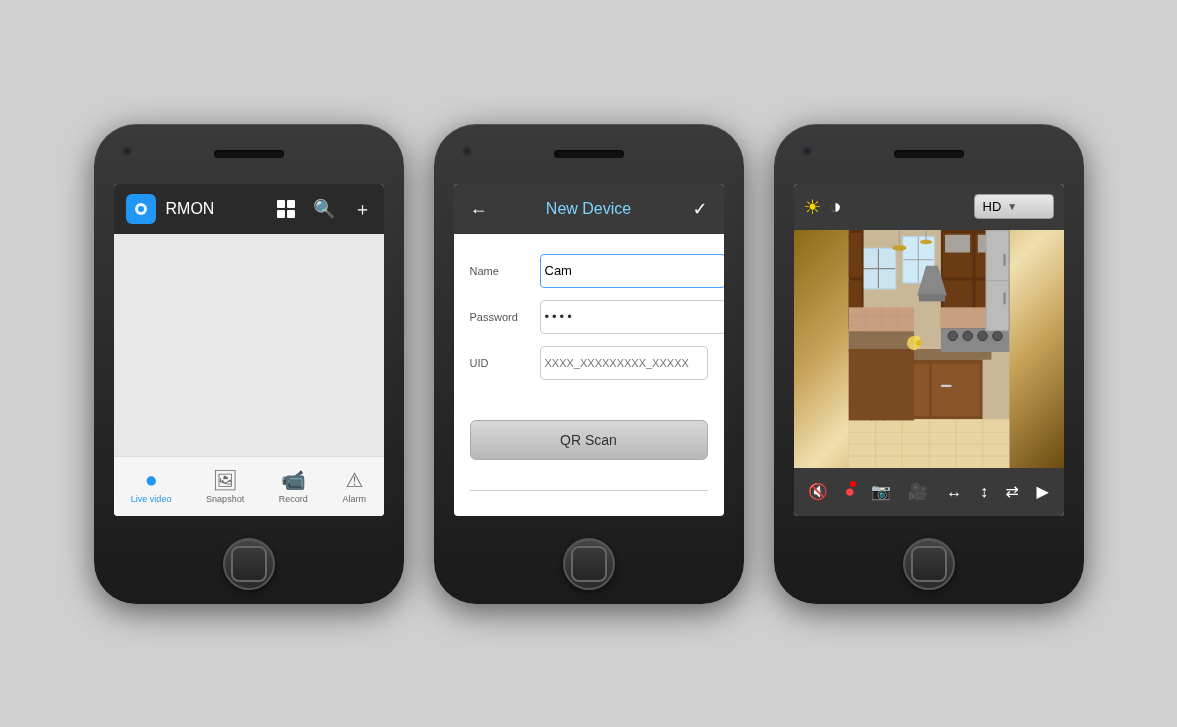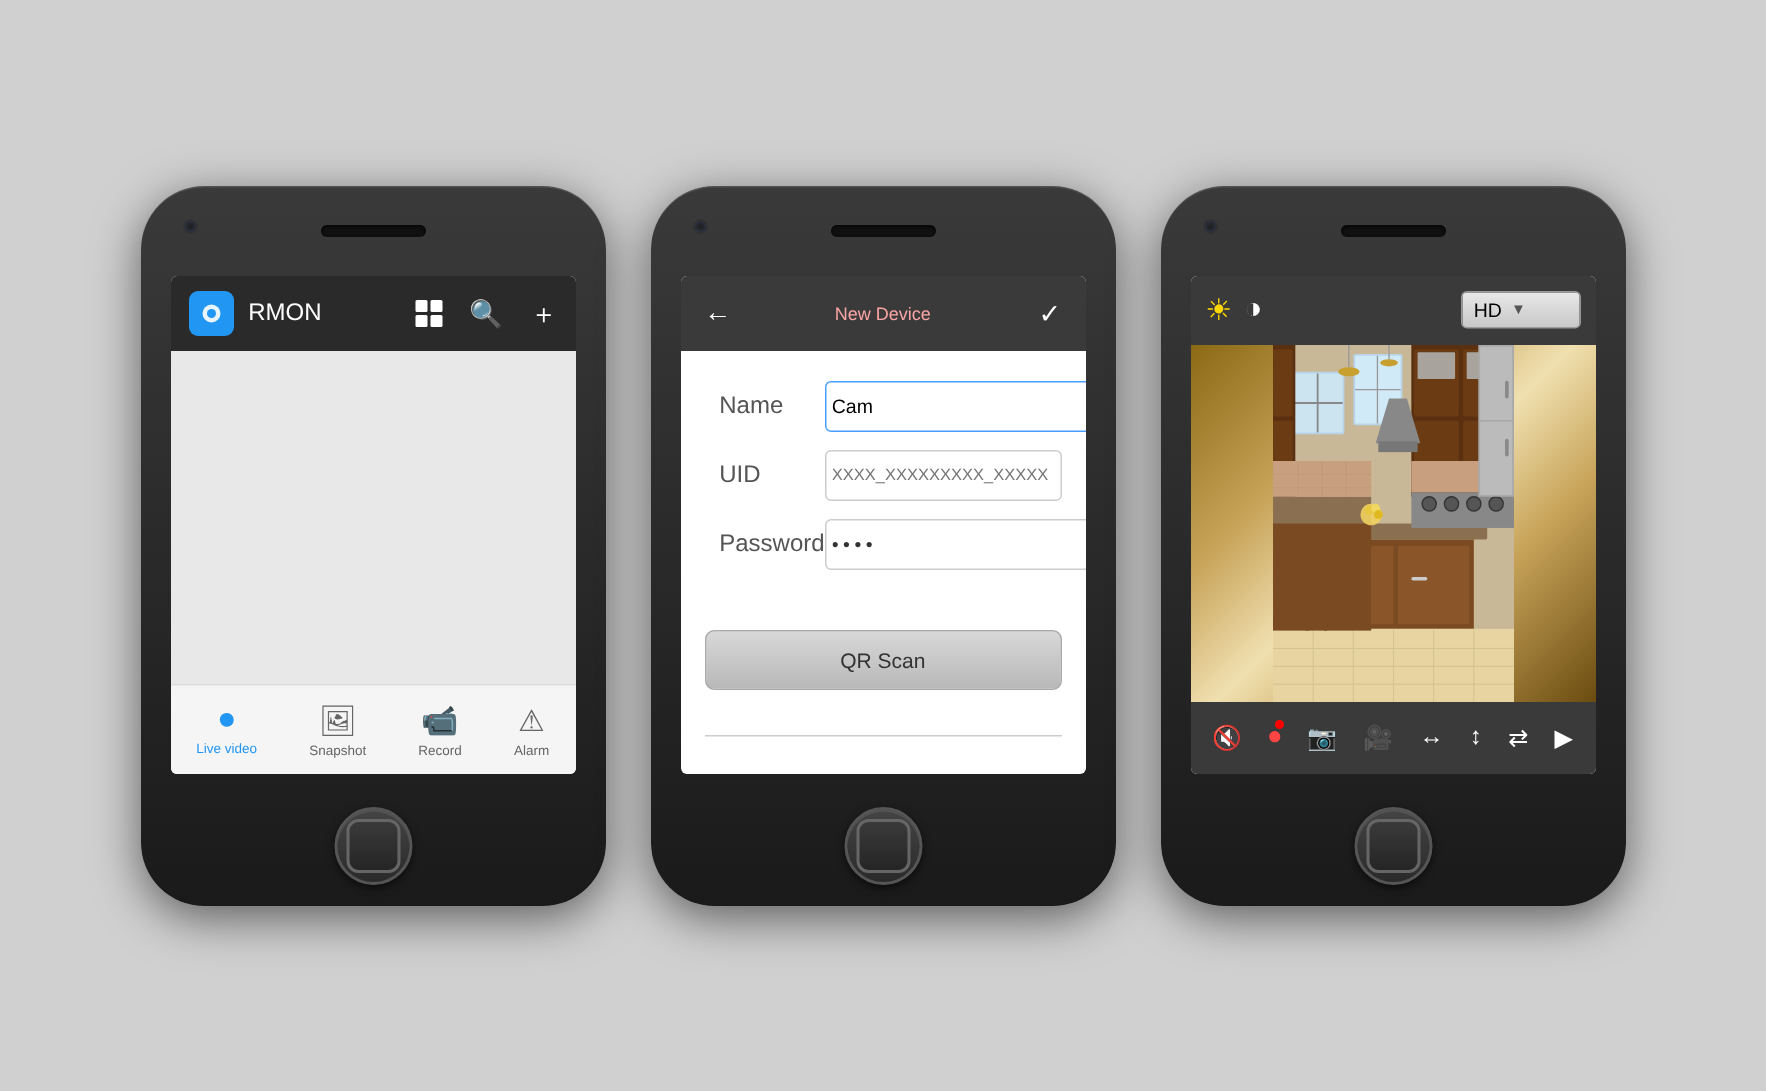--- a/index.html
+++ b/index.html
@@ -177,22 +177,22 @@
     }
 
     .nd-back {
       color: white;
       font-size: 18px;
       cursor: pointer;
       margin-right: auto;
     }
 
     .nd-title {
-      color: #fca5a5;
-      font-size: 12px;
+      color: #7dd3fc;
+      font-size: 16px;
       font-weight: 500;
       position: absolute;
       left: 50%;
       transform: translateX(-50%);
     }
 
     .nd-check {
       color: white;
       font-size: 18px;
       cursor: pointer;
@@ -217,25 +217,24 @@
       flex: 1;
     }
 
     .nd-field {
       display: flex;
       align-items: center;
       margin-bottom: 12px;
     }
 
     .nd-field-label {
-      font-size: 16px;
+      font-size: 11px;
       color: #555;
       width: 70px;
       flex-shrink: 0;
-      margin-left: 10px;
     }
 
     .nd-field-input {
       flex: 1;
       height: 34px;
       border: 1.5px solid #4a9eff;
       border-radius: 4px;
       padding: 0 4px;
       font-size: 13px;
       outline: none;
@@ -458,26 +457,26 @@
       <span class="nd-title">New Device</span>
       <span class="nd-check">✓</span>
     </div>
 
     <div class="nd-form">
       <div class="nd-field">
         <span class="nd-field-label">Name</span>
         <input class="nd-field-input" type="text" value="Cam" style="border-color: rgb(74, 158, 255);">
       </div>
       <div class="nd-field">
+        <span class="nd-field-label">Password</span>
+        <input class="nd-field-input password-style" type="password" value="abcd" style="border-color: rgb(204, 204, 204);">
+      </div>
+      <div class="nd-field">
         <span class="nd-field-label">UID</span>
         <input class="nd-field-input placeholder-style" type="text" placeholder="XXXX_XXXXXXXXX_XXXXX" style="">
-      </div>
-      <div class="nd-field">
-        <span class="nd-field-label">Password</span>
-        <input class="nd-field-input password-style" type="password" value="abcd" style="border-color: rgb(204, 204, 204);">
       </div>
     </div>
 
     <div class="nd-buttons-section">
       <button class="nd-button" style="margin-bottom:22px;text-align:center;">QR Scan</button>
       <div class="nd-divider"></div>
     </div>
     <div style="flex:1;"></div>
   </div>
   <div class="phone-bottom">

